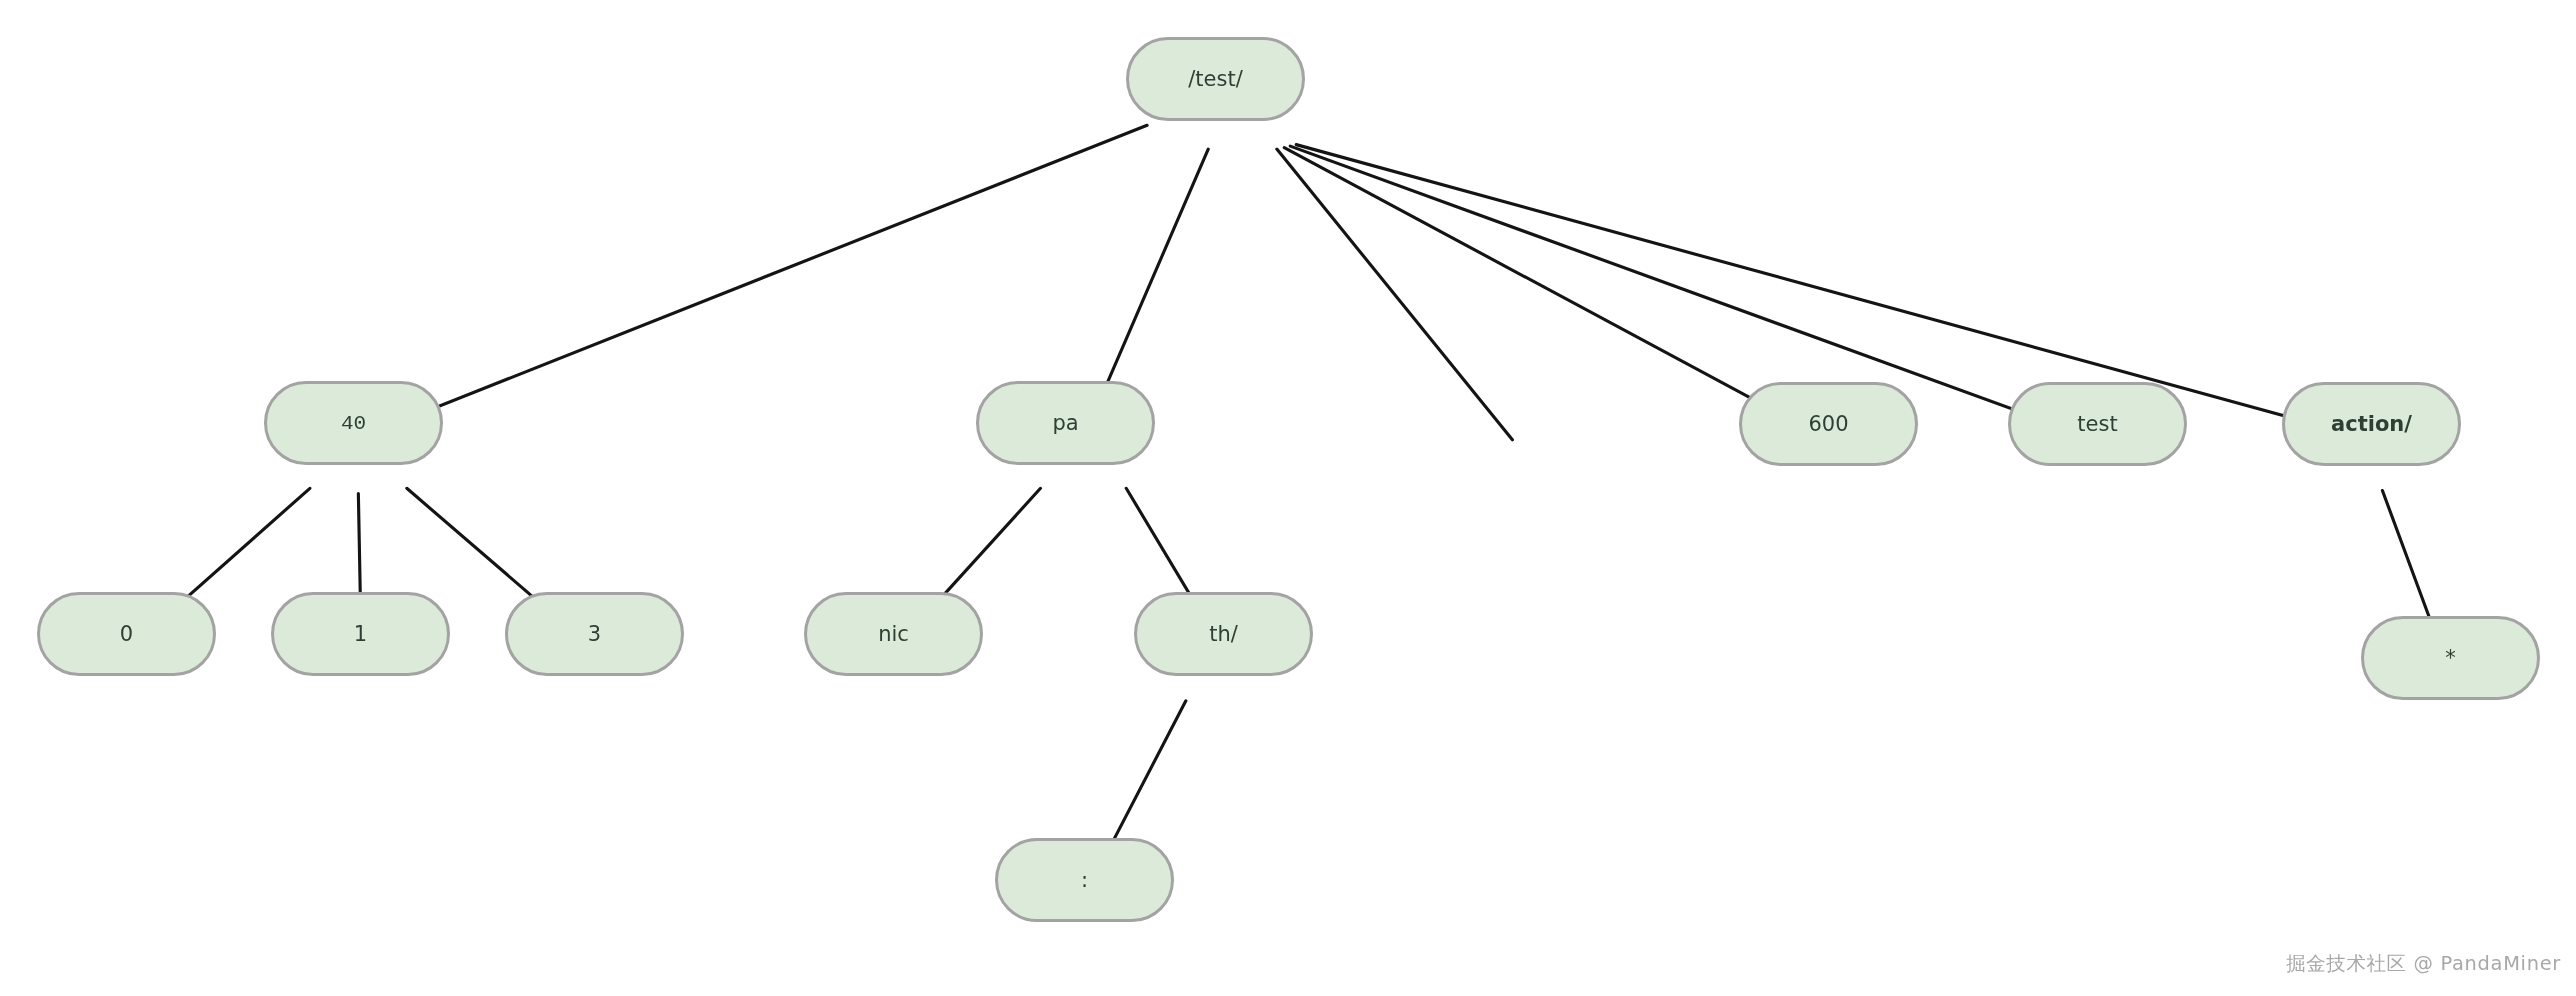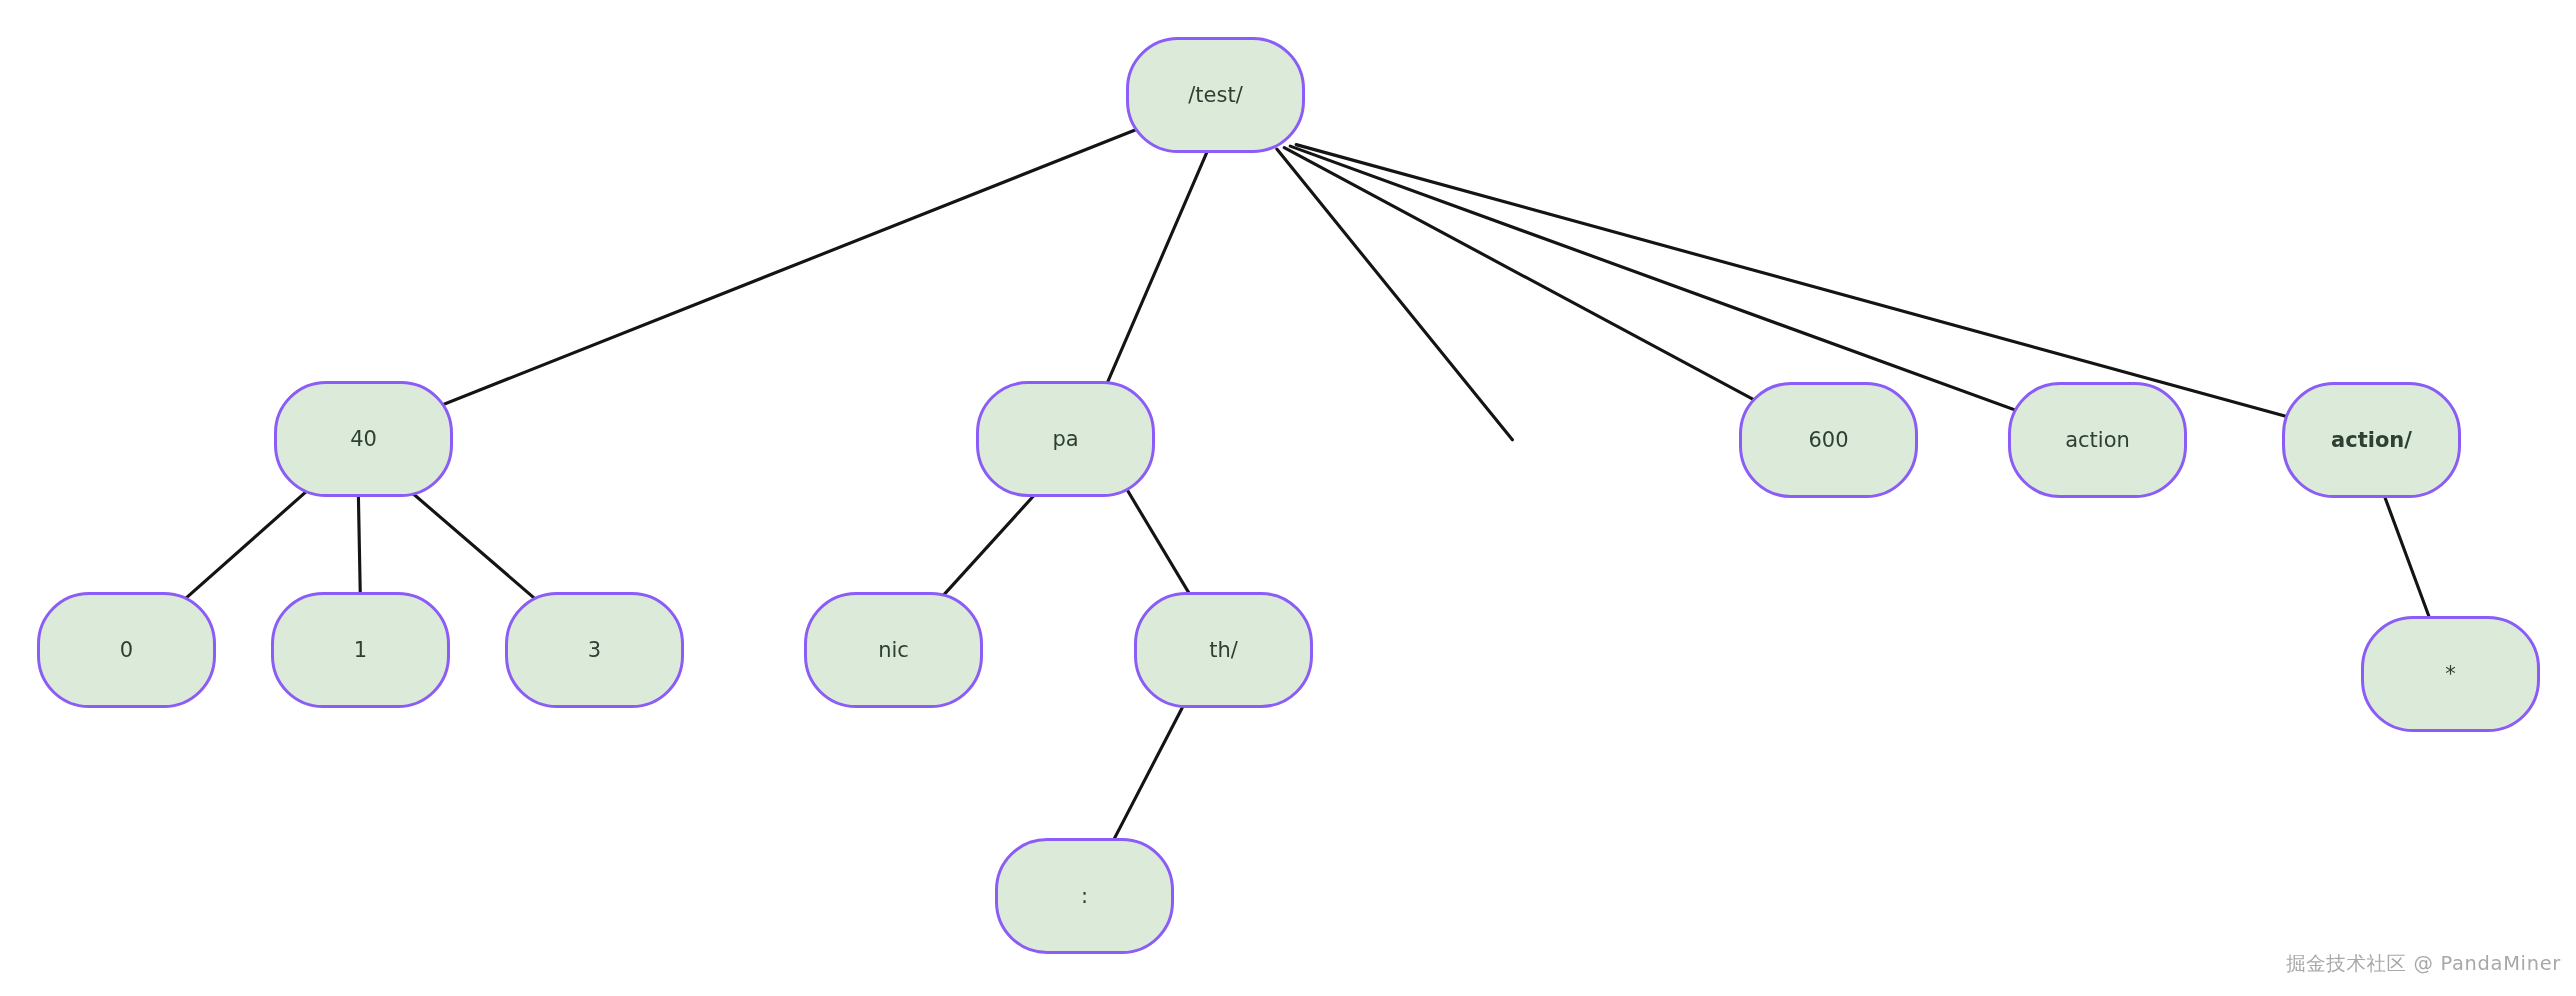--- a/index.html
+++ b/index.html
@@ -21,24 +21,24 @@
     top: 0;
   }
   .edges line {
     stroke: #141414;
     stroke-width: 4.2;
     stroke-linecap: round;
   }
   .node {
     position: absolute;
     width: 179px;
-    height: 116px;
+    height: 84px;
     box-sizing: border-box;
     background: #dcebd9;
-    border: 3px solid #8b5cf6;
+    border: 3px solid #a3a3a3;
     border-radius: 52px;
     display: flex;
     align-items: center;
     justify-content: center;
     font-size: 21px;
     color: #2e3f34;
     white-space: nowrap;
   }
   .watermark {
     position: absolute;
@@ -67,24 +67,24 @@
     <line x1="480" y1="662" x2="484" y2="872"></line>
     <line x1="545" y1="655" x2="797" y2="872"></line>
     <line x1="1395" y1="655" x2="1198" y2="872"></line>
     <line x1="1510" y1="655" x2="1640" y2="872"></line>
     <line x1="1590" y1="940" x2="1454" y2="1202"></line>
     <line x1="3195" y1="658" x2="3286" y2="904"></line>
   </svg>
 
   <div class="node" style="left:1126px; top:37px;">/test/</div>
 
-  <div class="node" style="left:274px;  top:381px;">40</div>
+  <div class="node" style="left:264px;  top:381px;font-family:Liberation Mono, monospace;">40</div>
   <div class="node" style="left:976px; top:381px;">pa</div>
   <div class="node" style="left:1739px; top:382px;">600</div>
-  <div class="node" style="left:2008px; top:382px;">action</div>
+  <div class="node" style="left:2008px; top:382px;">test</div>
   <div class="node" style="left:2282px; top:382px;font-weight:bold;">action/</div>
 
   <div class="node" style="left:37px;   top:592px;">0</div>
   <div class="node" style="left:271px;  top:592px;">1</div>
   <div class="node" style="left:505px;  top:592px;">3</div>
   <div class="node" style="left:1134px; top:592px;">th/</div>
   <div class="node" style="left:804px; top:592px;">nic</div>
   <div class="node" style="left:2361px; top:616px;">*</div>
 
   <div class="node" style="left:995px; top:838px;">:</div>

